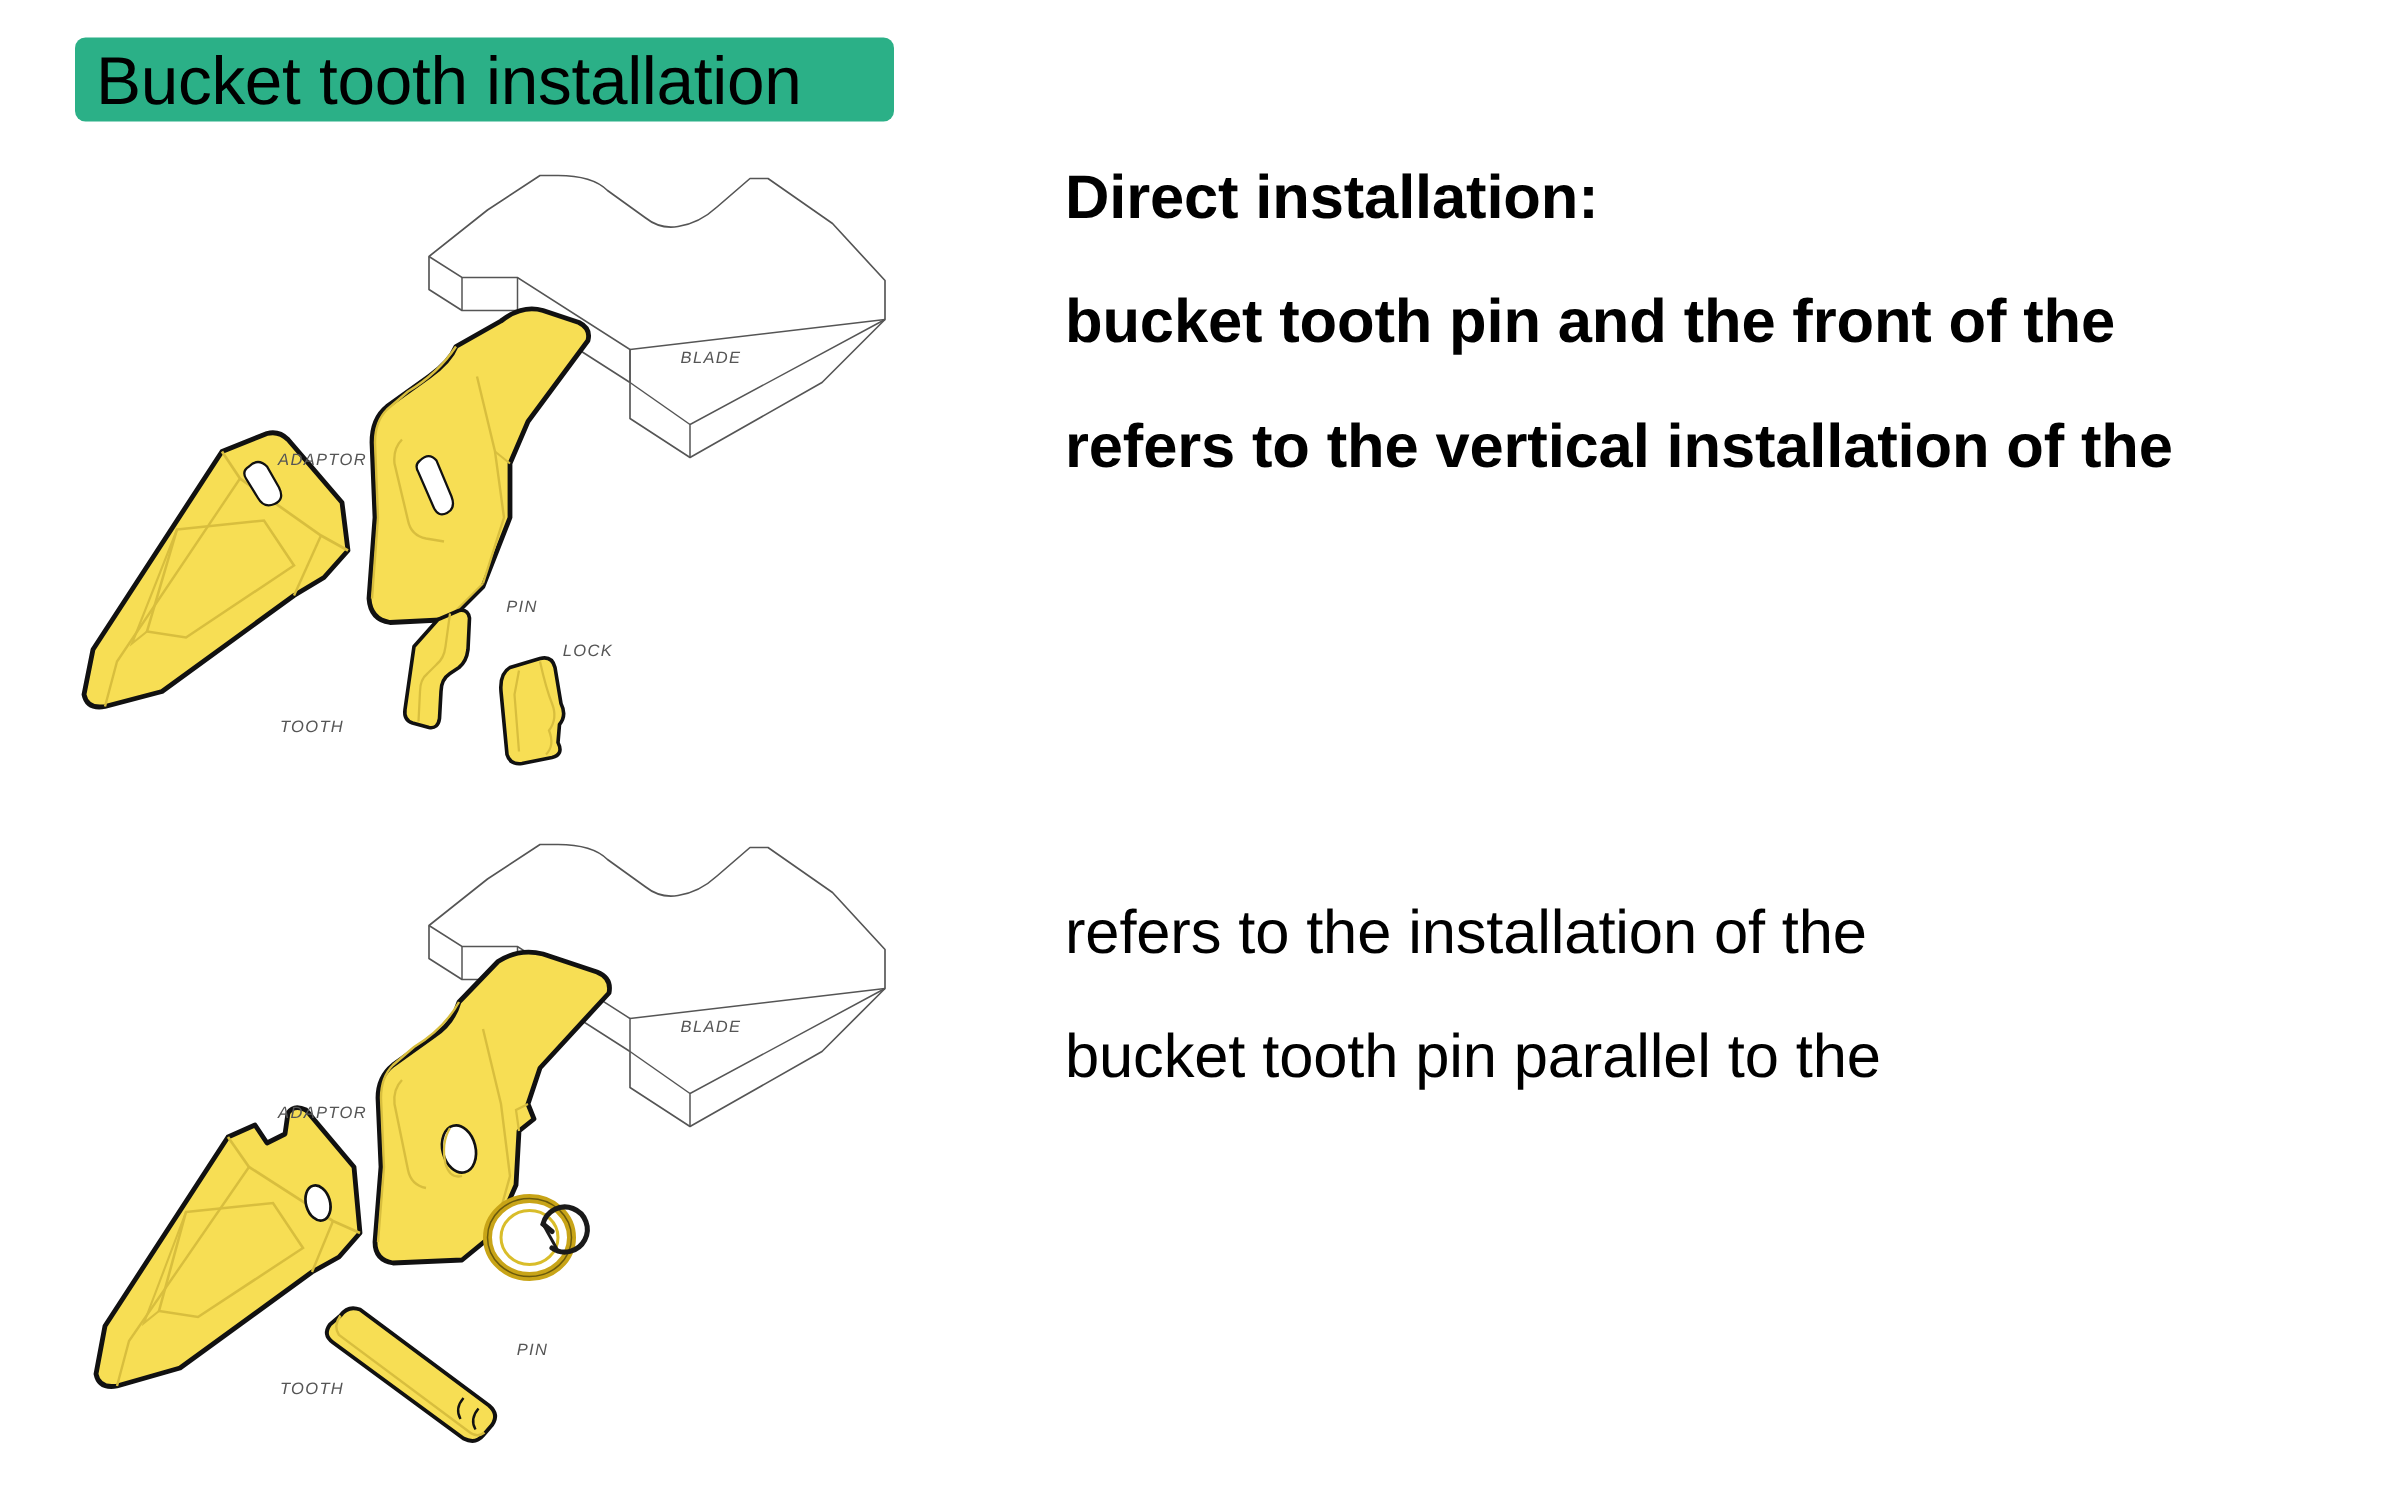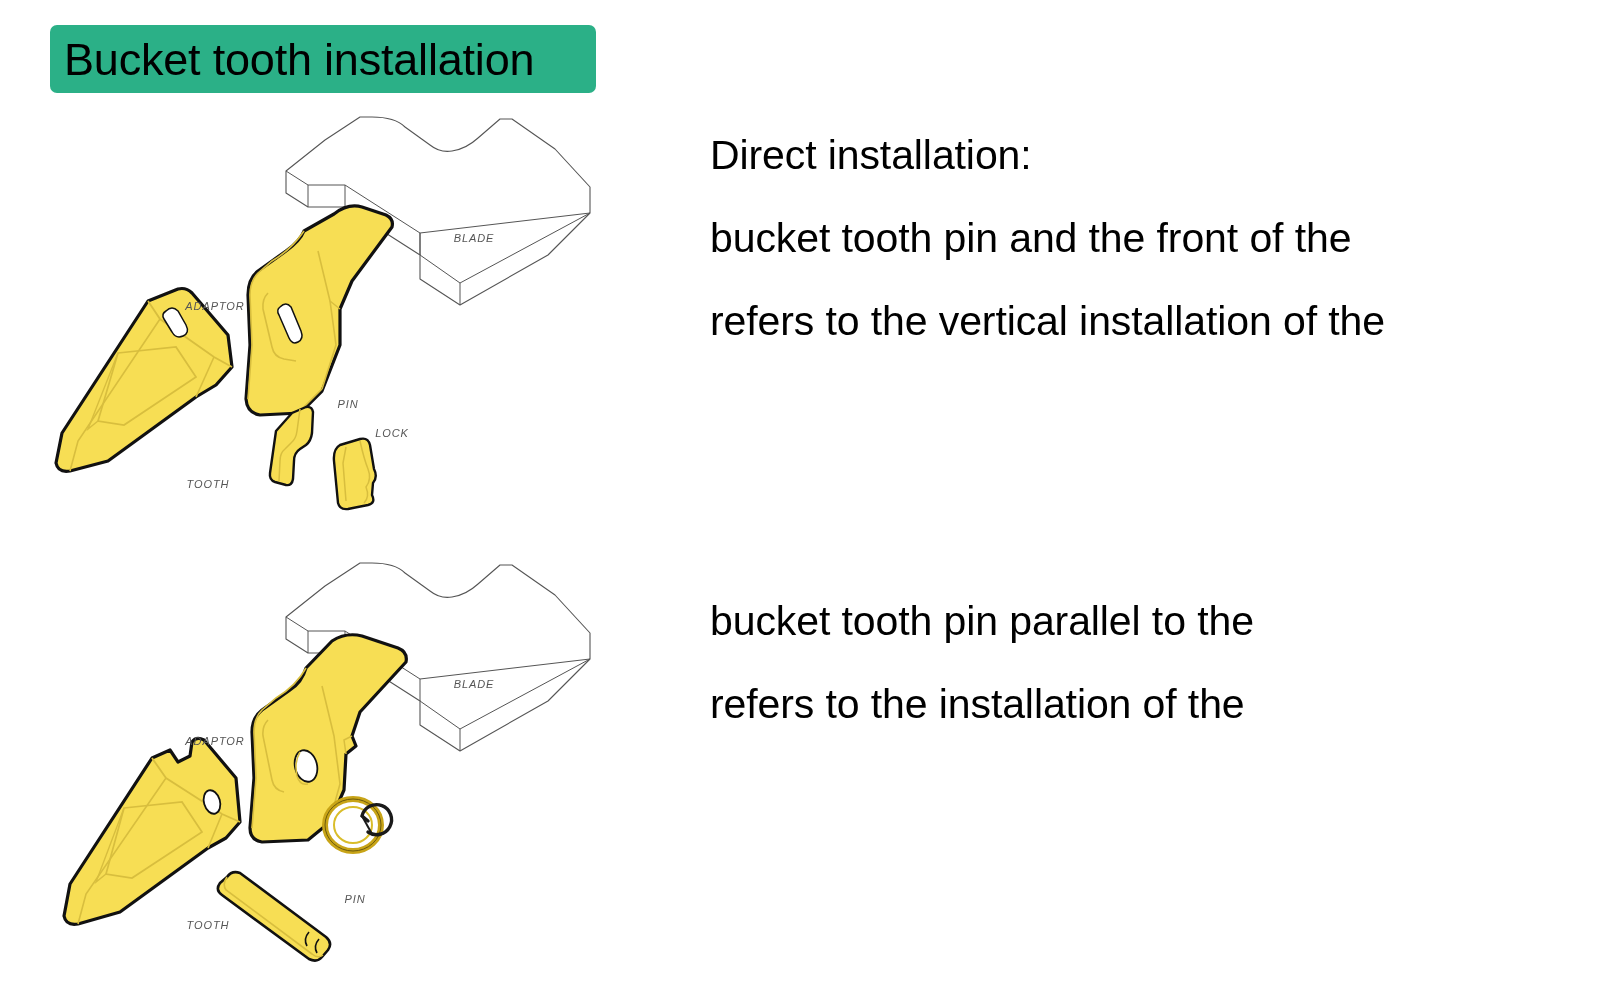--- a/index.html
+++ b/index.html
@@ -18,21 +18,21 @@
     background: #ffffff;
     overflow: hidden;
   }
 
   
   #title-box {
     position: absolute;
     left: 50px;
     top: 25px;
     width: 546px;
-    height: 68px;
+    height: 56px;
     background: #2bb087;
     border-radius: 7px;
     display: flex;
     align-items: center;
     box-sizing: border-box;
     padding: 12px 14px;
   }
   #title-text {
     font-size: 45px;
     line-height: 1;
@@ -41,21 +41,21 @@
     letter-spacing: -0.2px;
     white-space: nowrap;
   }
 
   
   .text-block {
     position: absolute;
     left: 710px;
     width: 860px;
   }
-  #text-block-direct { top: 114px; }
+  #text-block-direct { top: 90px; font-weight: bold; }
   #text-block-horizontal { top: 580px; }
 
   .text-line {
     font-size: 41px;
     line-height: 83px;
     color: #000000;
     white-space: nowrap;
     letter-spacing: -0.1px;
   }
 
@@ -223,17 +223,17 @@
     </svg>
   </div>
 
   <div class="text-block" id="text-block-direct">
     <div class="text-line">Direct installation:</div>
     <div class="text-line">bucket tooth pin and the front of the</div>
     <div class="text-line">refers to the vertical installation of the</div>
   </div>
 
   <div class="text-block" id="text-block-horizontal">
+    <div class="text-line">refers to the installation of the</div>
     <div class="text-line">bucket tooth pin parallel to the</div>
-    <div class="text-line">refers to the installation of the</div>
   </div>
 
 </div>
 
 </body></html>

